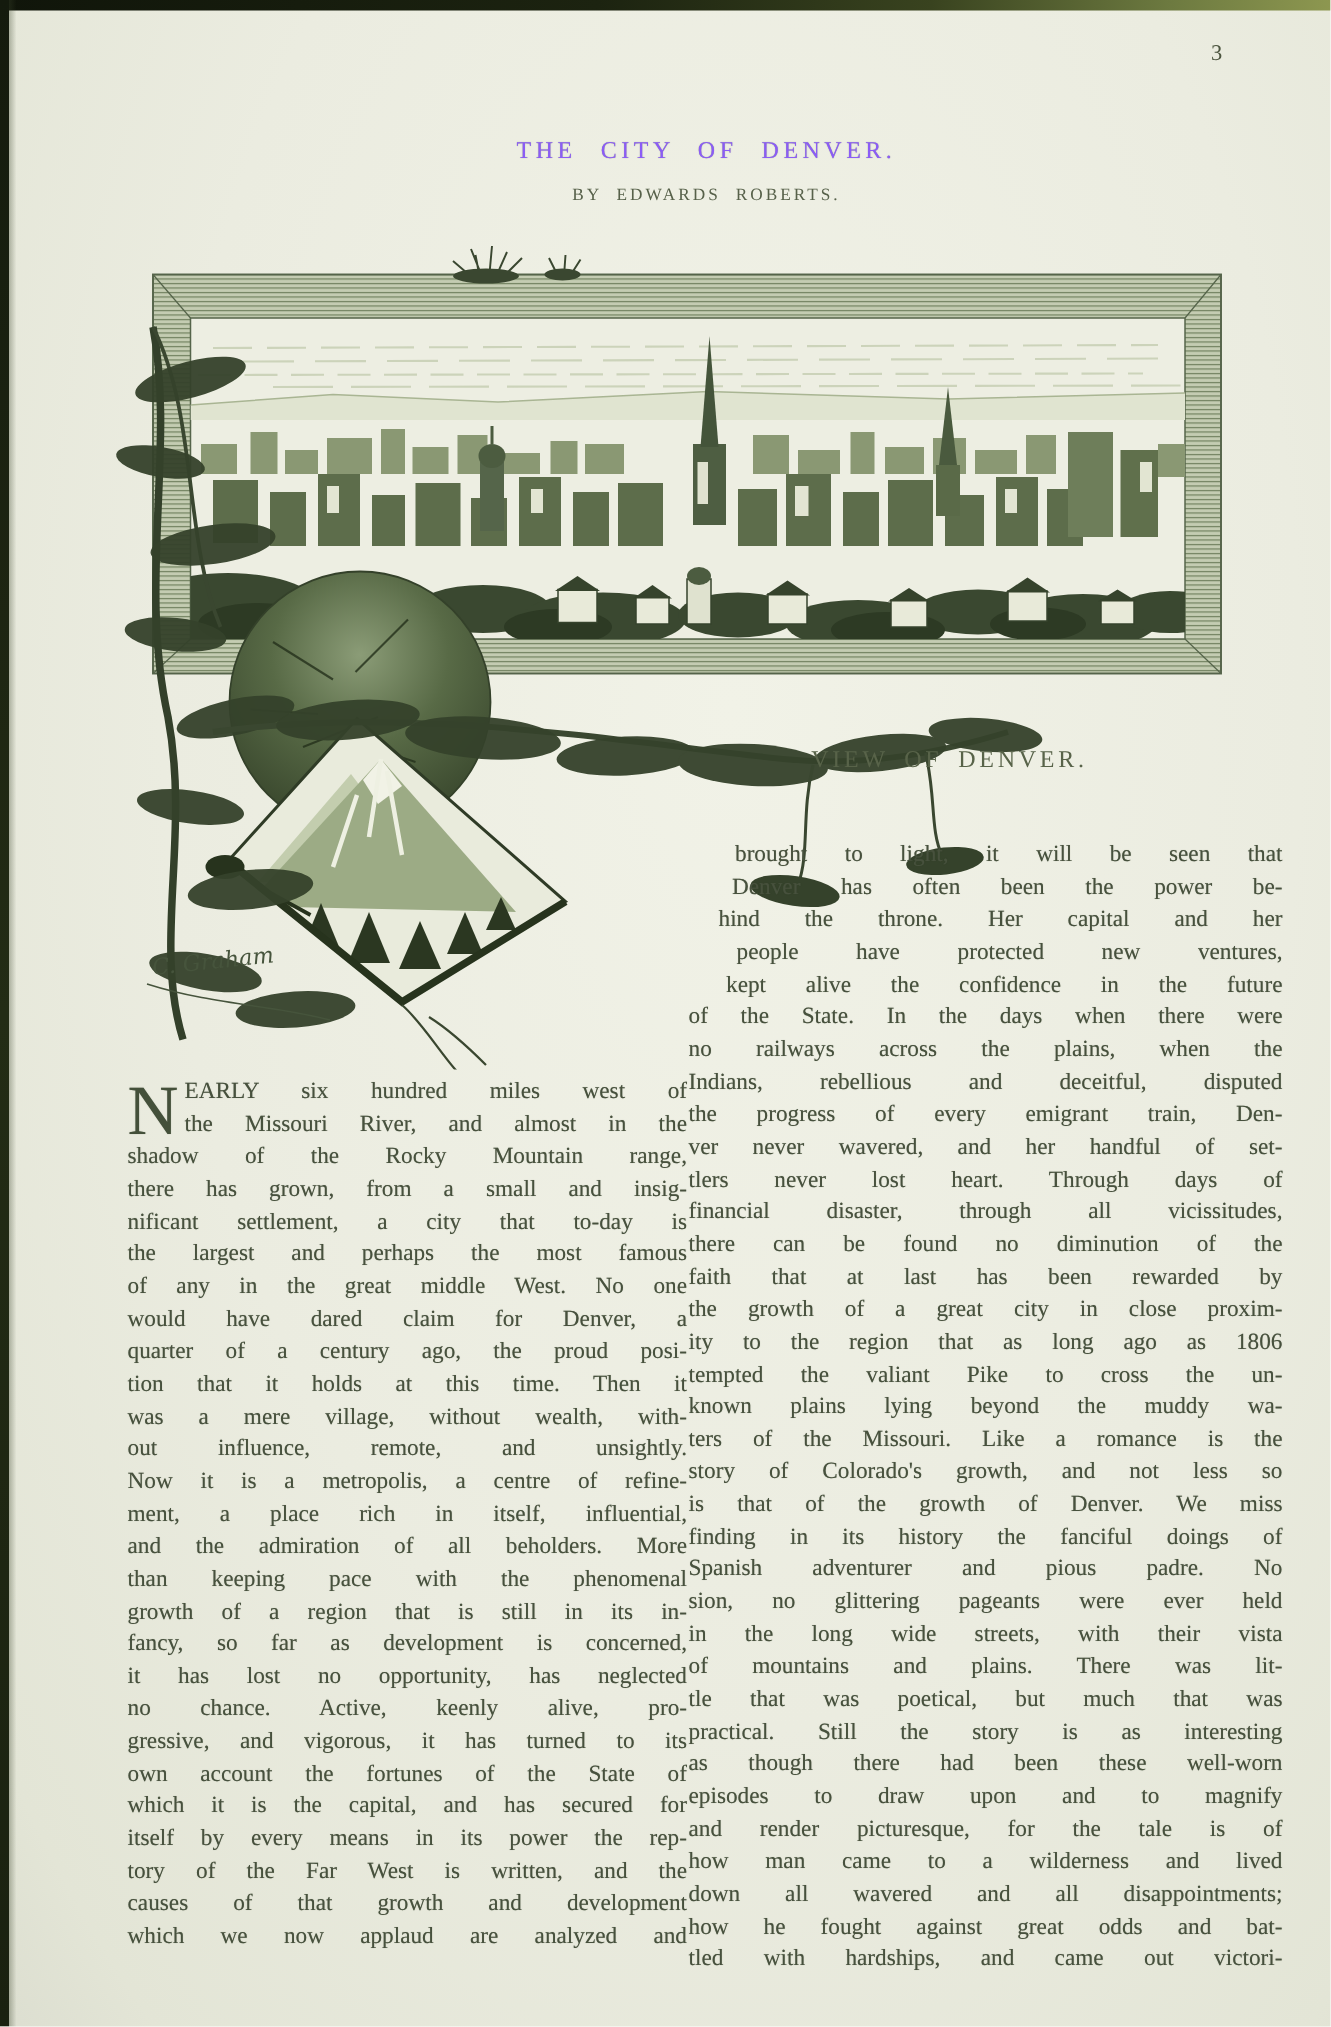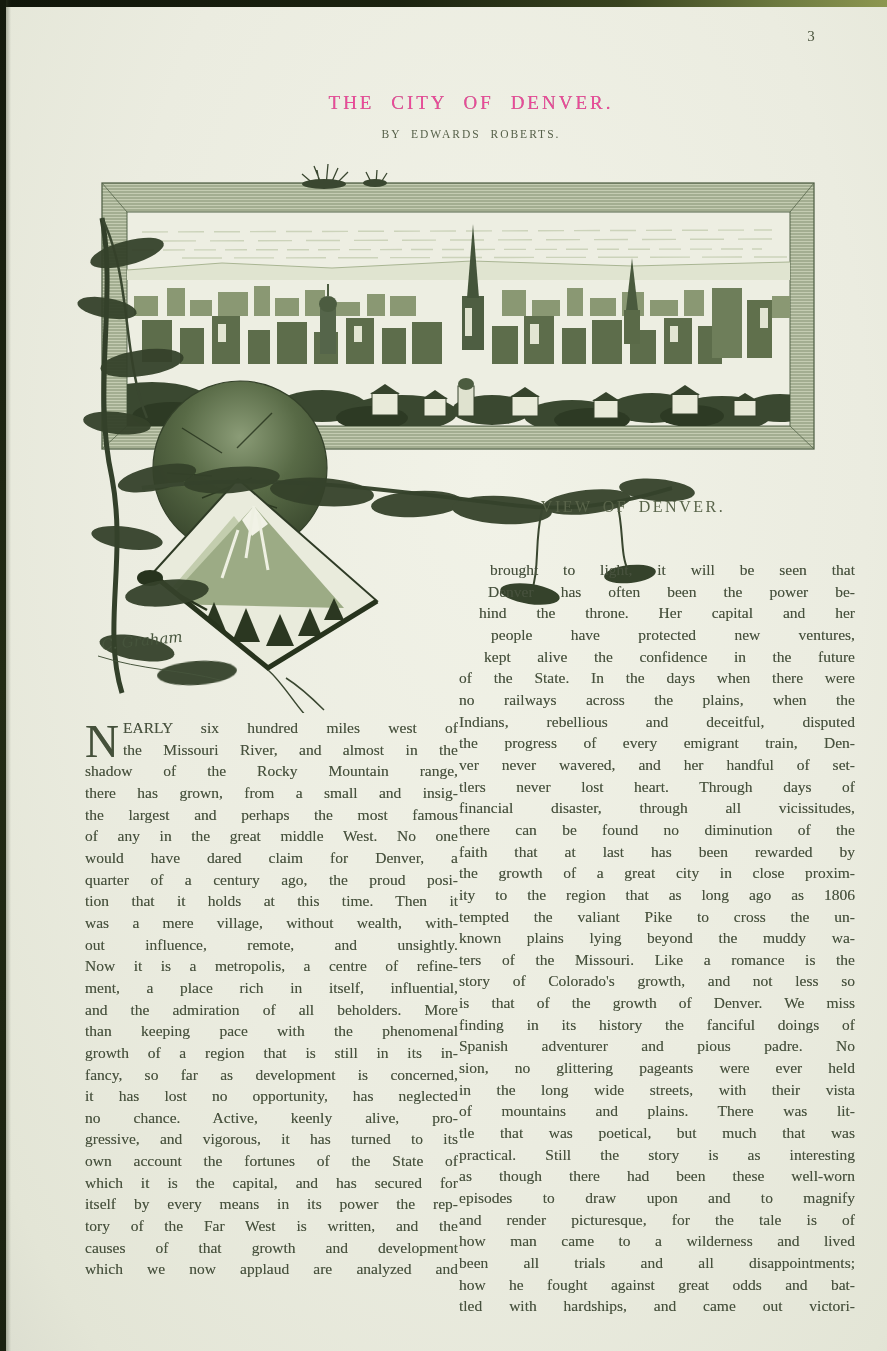--- a/index.html
+++ b/index.html
@@ -12,21 +12,21 @@
   }
   .edge-top{position:absolute;left:0;top:0;width:887px;height:7px;
     background:linear-gradient(90deg,#10150a 0%,#1c2310 45%,#39431f 70%,#6d7a40 88%,#8d9750 100%);}
   .edge-left{position:absolute;left:0;top:0;width:6px;height:1351px;
     background:linear-gradient(180deg,#141a0d 0%,#232c15 50%,#1a2110 100%);}
   .edge-left-soft{position:absolute;left:6px;top:0;width:5px;height:1351px;
     background:linear-gradient(90deg,rgba(60,70,45,.35),rgba(60,70,45,0));}
   .page-number{position:absolute;left:796px;top:28px;width:30px;text-align:center;
     font-size:15px;color:#4c553f;}
   .masthead{position:absolute;left:85px;top:92px;width:772px;text-align:center;}
-  .title{font-size:19px;letter-spacing:3px;word-spacing:9px;color:#ec4899;
+  .title{font-size:16px;letter-spacing:3px;word-spacing:9px;color:#8b5cf6;
     text-shadow:0 0 .6px rgba(76,86,67,.55);}
   .byline{margin-top:14px;font-size:11.5px;letter-spacing:2px;word-spacing:5px;color:#57614a;text-align:center;}
   .illustration{position:absolute;left:72px;top:158px;width:790px;height:555px;}
   .caption{position:absolute;left:528px;top:498px;width:210px;text-align:center;
     font-size:16px;letter-spacing:2.5px;word-spacing:4px;color:#586349;}
   .column{position:absolute;font-size:15.5px;line-height:21.65px;
     word-spacing:.06em;color:#47513d;text-shadow:0 0 .5px rgba(71,81,61,.5);}
   .col-left{left:85px;top:717px;width:373px;}
   .col-right{left:459px;top:559px;width:396px;}
   .line{text-align:justify;text-align-last:justify;}
@@ -269,20 +269,21 @@
 
 <div class="caption">VIEW OF DENVER.</div>
 
 <div class="drop-cap">N</div>
 
 <div class="column col-left">
     <div class="line">EARLY six hundred miles west of</div>
     <div class="line">the Missouri River, and almost in the</div>
     <div class="line">shadow of the Rocky Mountain range,</div>
     <div class="line">there has grown, from a small and insig-</div>
+    <div class="line">nificant settlement, a city that to-day is</div>
     <div class="line">the largest and perhaps the most famous</div>
     <div class="line">of any in the great middle West.  No one</div>
     <div class="line">would have dared claim for Denver, a</div>
     <div class="line">quarter of a century ago, the proud posi-</div>
     <div class="line">tion that it holds at this time.  Then it</div>
     <div class="line">was a mere village, without wealth, with-</div>
     <div class="line">out influence, remote, and unsightly.</div>
     <div class="line">Now it is a metropolis, a centre of refine-</div>
     <div class="line">ment, a place rich in itself, influential,</div>
     <div class="line">and the admiration of all beholders.  More</div>
@@ -326,16 +327,16 @@
     <div class="line">Spanish adventurer and pious padre.  No</div>
     <div class="line">sion, no glittering pageants were ever held</div>
     <div class="line">in the long wide streets, with their vista</div>
     <div class="line">of mountains and plains.  There was lit-</div>
     <div class="line">tle that was poetical, but much that was</div>
     <div class="line">practical.  Still the story is as interesting</div>
     <div class="line">as though there had been these well-worn</div>
     <div class="line">episodes to draw upon and to magnify</div>
     <div class="line">and render picturesque, for the tale is of</div>
     <div class="line">how man came to a wilderness and lived</div>
-    <div class="line">been all trials and all disappointments;</div>
+    <div class="line">down all wavered and all disappointments;</div>
     <div class="line">how he fought against great odds and bat-</div>
     <div class="line">tled with hardships, and came out victori-</div>
   </div>
 
 </body></html>

